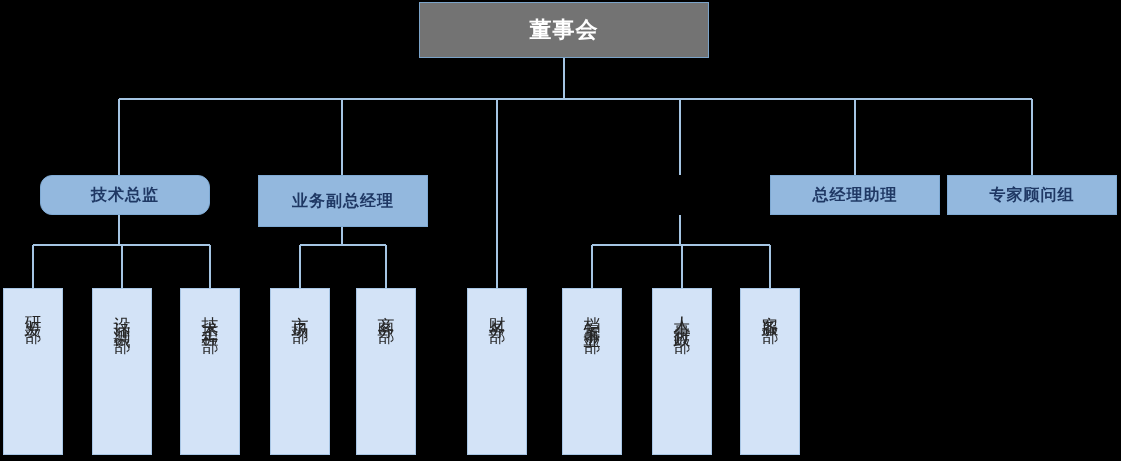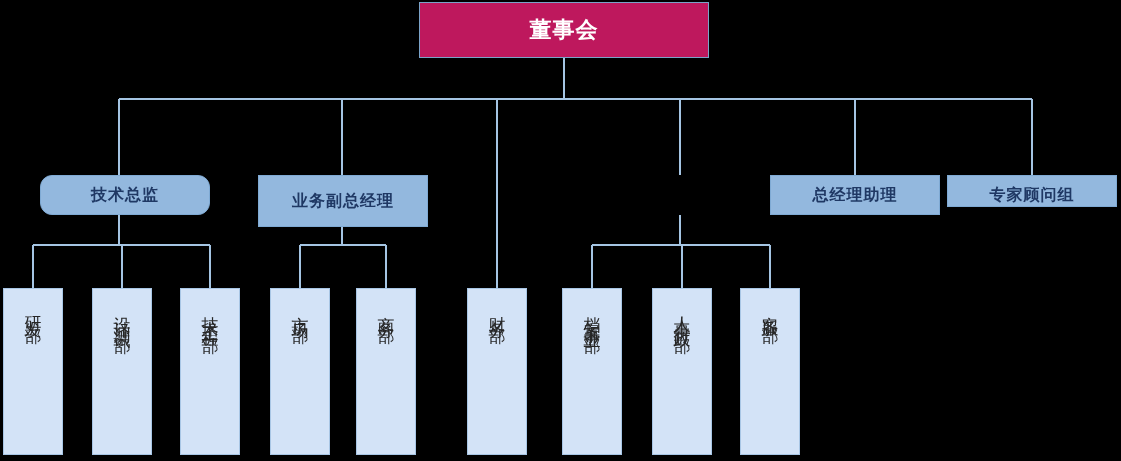--- a/index.html
+++ b/index.html
@@ -19,21 +19,21 @@
     pointer-events: none;
   }
   .node {
     position: absolute;
     display: flex;
     align-items: center;
     justify-content: center;
     text-align: center;
   }
   .node.root {
-    background: #be185d;
+    background: #737373;
     border: 1px solid #7BA3C8;
     color: #FFFFFF;
     font-weight: bold;
     font-size: 22px;
     letter-spacing: 1px;
   }
   .node.lvl2 {
     background: #93B8DE;
     border: 1px solid #7FAAD4;
     color: #1F3864;
@@ -101,21 +101,21 @@
 
   <div class="node lvl2" style="left:40px; top:175px; width:170px; height:40px;border-radius:12px;">
     <span>技术总监</span>
   </div>
   <div class="node lvl2" style="left:258px; top:175px; width:170px; height:52px;">
     <span>业务副总经理</span>
   </div>
   <div class="node lvl2" style="left:770px; top:175px; width:170px; height:40px;">
     <span>总经理助理</span>
   </div>
-  <div class="node lvl2" style="left:947px; top:175px; width:170px; height:32px;align-items:flex-end;">
+  <div class="node lvl2" style="left:947px; top:175px; width:170px; height:40px;">
     <span>专家顾问组</span>
   </div>
 
   <div class="node lvl3" style="left:3px; top:288px; width:60px; height:167px;">
     <span class="vtext">研发部</span>
   </div>
   <div class="node lvl3" style="left:92px; top:288px; width:60px; height:167px;">
     <span class="vtext">设计测试部</span>
   </div>
   <div class="node lvl3" style="left:180px; top:288px; width:60px; height:167px;">

